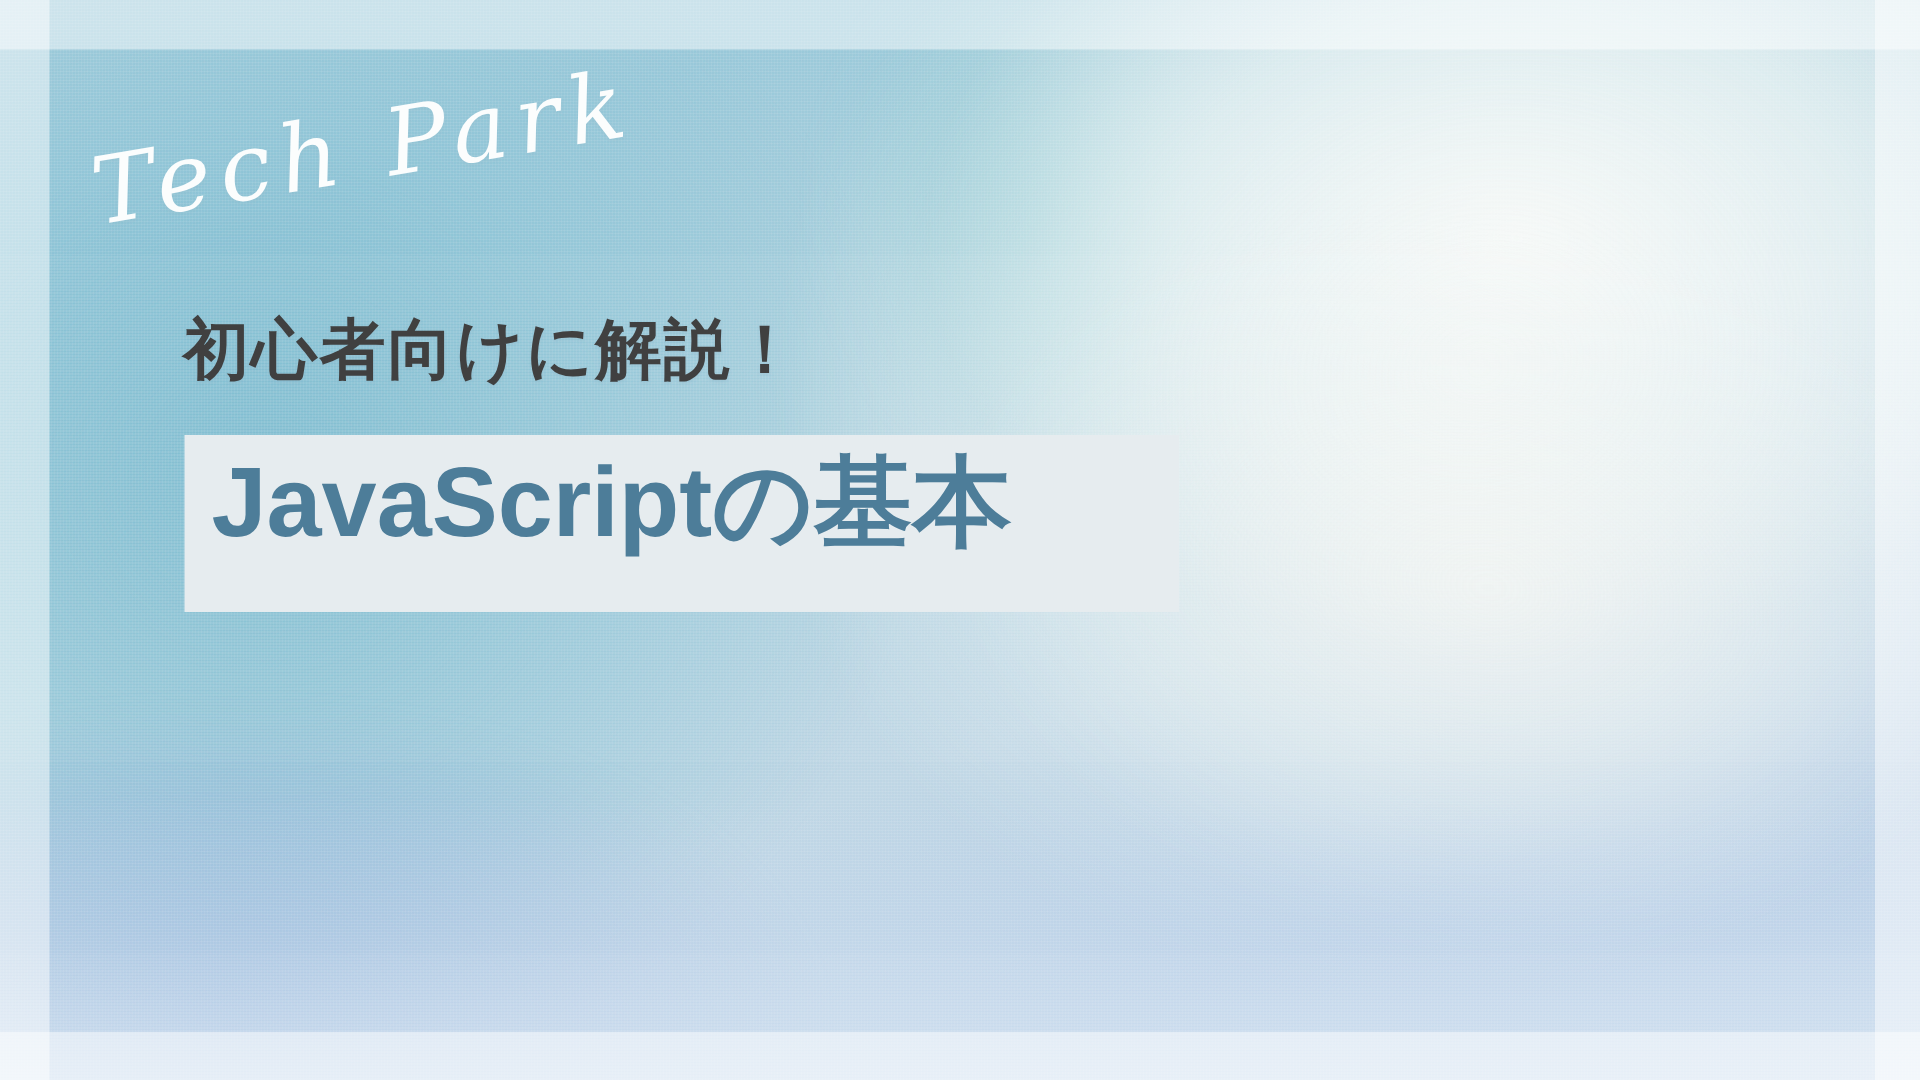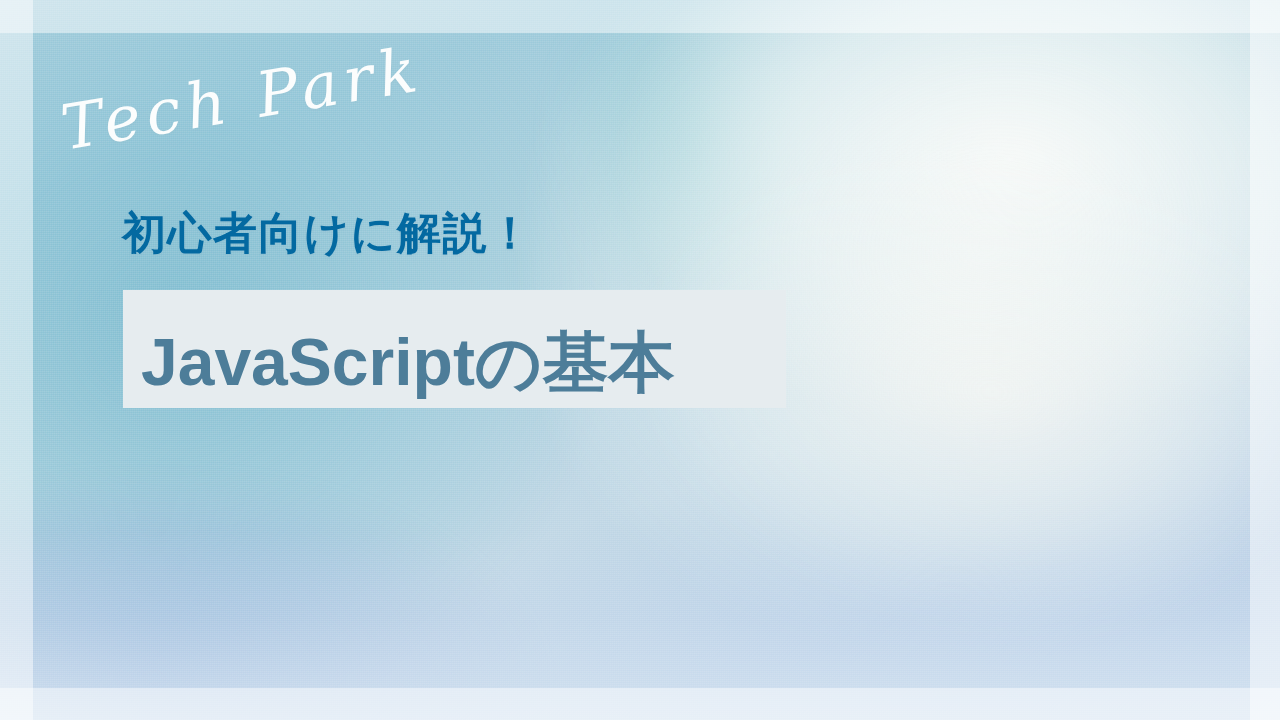--- a/index.html
+++ b/index.html
@@ -137,33 +137,33 @@
     letter-spacing: 6px;
     white-space: nowrap;
     text-shadow: 0 1px 3px rgba(150,190,205,0.45);
     opacity: 0.97;
   }
 
   .subtitle {
     position: absolute;
     left: 122px;
     top: 204px;
-    color: #0369a1;
+    color: #404040;
     font-size: 44px;
     font-weight: 700;
     letter-spacing: 1.5px;
     white-space: nowrap;
     text-shadow: 0 1px 2px rgba(140,180,200,0.35);
   }
 
   .title-box {
     position: absolute;
     background: #e6ecef;
     display: flex;
-    align-items: flex-end;
+    align-items: flex-start;
     color: #4d7d99;
     font-weight: 700;
     white-space: nowrap;
     letter-spacing: 0px;
   }
   .title-box-1 {
     left: 123px;
     top: 290px;
     width: 645px;
     height: 118px;

